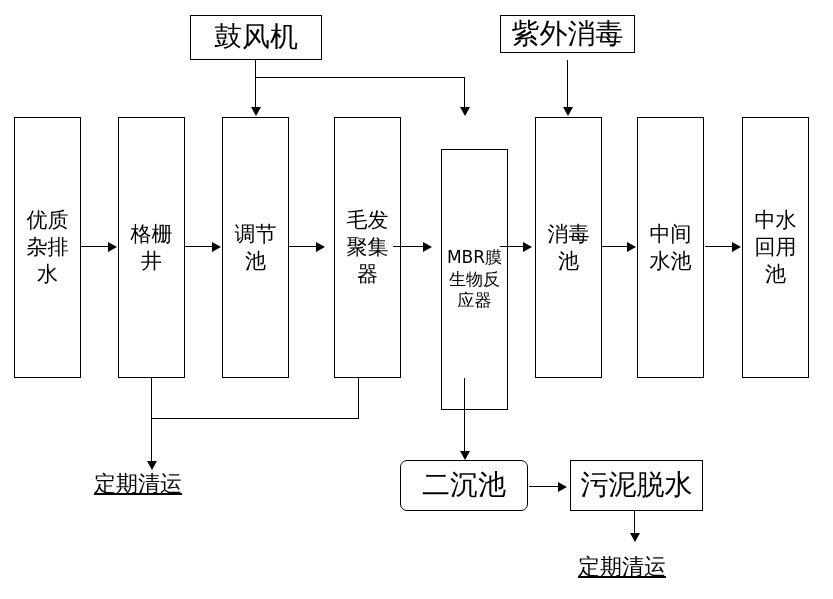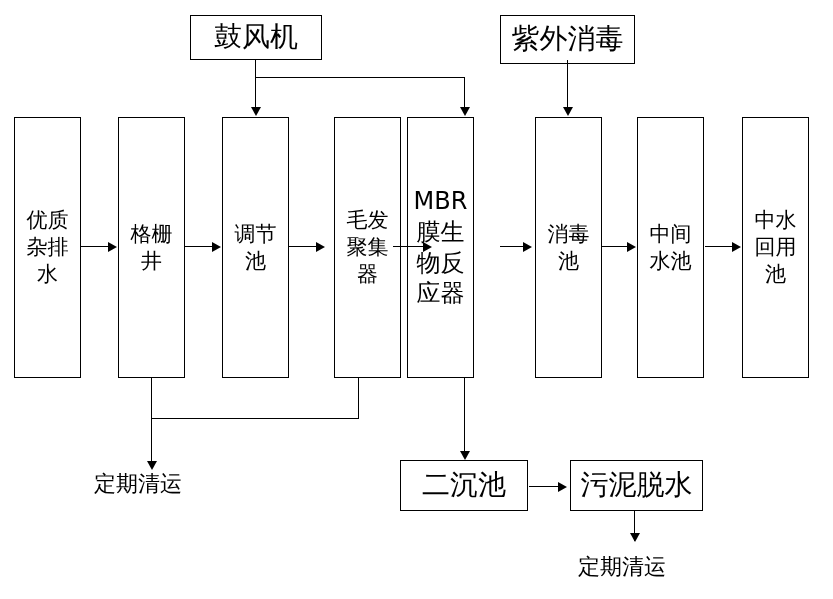--- a/index.html
+++ b/index.html
@@ -48,20 +48,21 @@
     font-size: 28px;
     line-height: 1.1;
     white-space: nowrap;
   }
   .plain-label {
     position: absolute;
     font-size: 22px;
     line-height: 1;
     white-space: nowrap;
     color: #000000;
+    text-decoration: underline;
   }
   .conn {
     position: absolute;
     background: #000000;
   }
   .conn.h { height: 1px; }
   .conn.v { width: 1px; }
   .arrowhead {
     position: absolute;
     width: 0;
@@ -79,21 +80,21 @@
 </style>
 </head>
 <body>
 
 <div id="diagram-root">
 
   <div class="node wide" style="left:190px; top:15px; width:132px; height:45px;">
     <span class="label">鼓风机</span>
   </div>
 
-  <div class="node wide" style="left:500px; top:15px; width:135px; height:49px;">
+  <div class="node wide" style="left:500px; top:15px; width:135px; height:38px;">
     <span class="label">紫外消毒</span>
   </div>
 
   <div class="conn v" style="left:255px; top:60px; height:17px;"></div>
   <div class="conn h" style="left:255px; top:77px; width:210px;"></div>
   <div class="conn v" style="left:255px; top:77px; height:31px;"></div>
   <div class="arrowhead down" style="left:251px; top:107px;"></div>
   <div class="conn v" style="left:464px; top:77px; height:31px;"></div>
   <div class="arrowhead down" style="left:460px; top:107px;"></div>
 
@@ -109,21 +110,21 @@
   </div>
 
   <div class="node tall" style="left:222px;">
     <span class="label">调节池</span>
   </div>
 
   <div class="node tall" style="left:334px;">
     <span class="label">毛发聚集器</span>
   </div>
 
-  <div class="node tall" style="left:407px; font-size:24px;">
+  <div class="node tall" style="left:441px; font-size:17px;margin-top:32px;">
     <span class="label">MBR膜生物反应器</span>
   </div>
 
   <div class="node tall" style="left:535px;">
     <span class="label">消毒池</span>
   </div>
 
   <div class="node tall" style="left:637px;">
     <span class="label">中间水池</span>
   </div>
@@ -157,21 +158,21 @@
   <div class="conn v" style="left:358px; top:378px; height:40px;"></div>
   <div class="conn h" style="left:151px; top:418px; width:208px;"></div>
   <div class="conn v" style="left:151px; top:418px; height:44px;"></div>
   <div class="arrowhead down" style="left:147px; top:461px;"></div>
 
   <div class="plain-label" style="left:94px; top:473px;">定期清运</div>
 
   <div class="conn v" style="left:464px; top:378px; height:74px;"></div>
   <div class="arrowhead down" style="left:460px; top:451px;"></div>
 
-  <div class="node wide" style="left:400px; top:460px; width:128px; height:51px;">
+  <div class="node wide" style="left:400px; top:460px; width:128px; height:51px;border-radius:7px;">
     <span class="label">二沉池</span>
   </div>
 
   <div class="conn h" style="left:529px; top:486px; width:30px;"></div>
   <div class="arrowhead right" style="left:558px; top:482px;"></div>
 
   <div class="node wide" style="left:570px; top:460px; width:133px; height:51px;">
     <span class="label">污泥脱水</span>
   </div>
 

